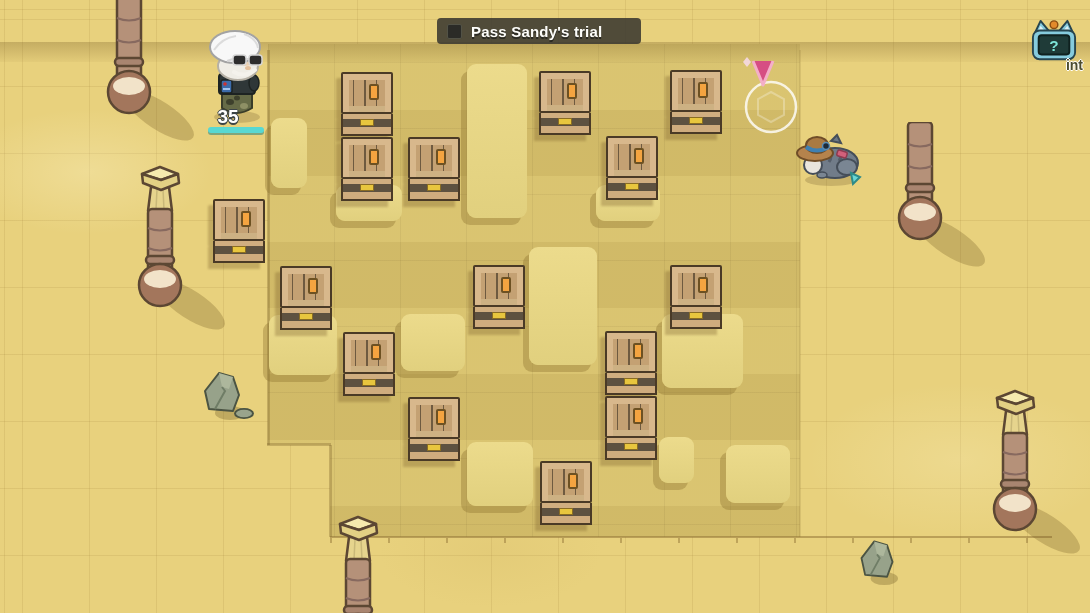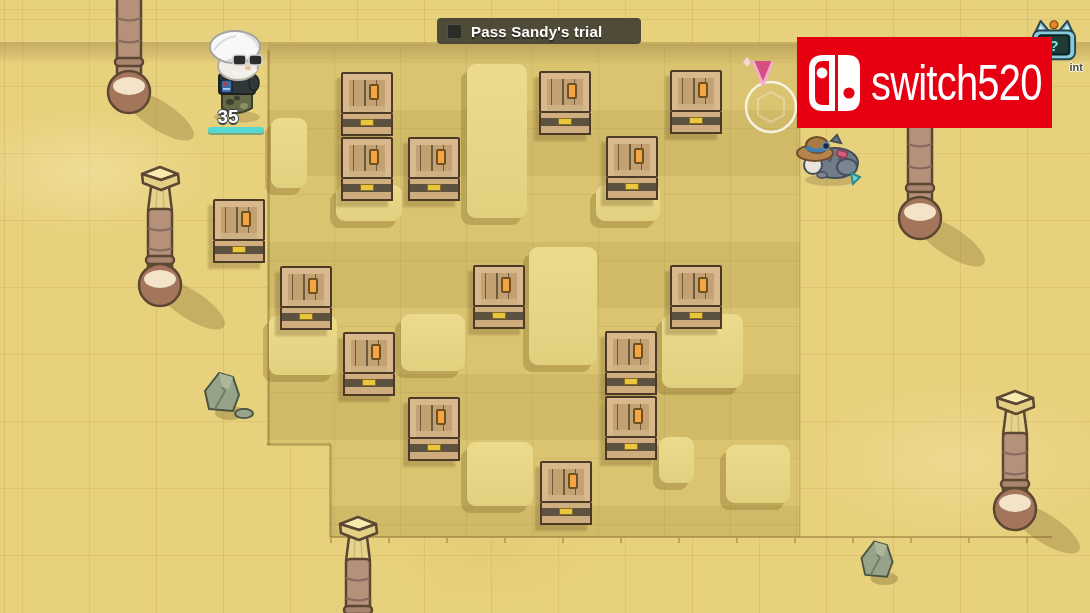--- a/index.html
+++ b/index.html
@@ -70,21 +70,21 @@
   .npc-cat{position:absolute;left:795px;top:127px;z-index:5;}
   .target-ring{position:absolute;left:743px;top:79px;z-index:6;}
   .pointer{position:absolute;left:741px;top:53px;z-index:6;}
   
   .quest-banner{position:absolute;left:437px;top:18px;width:204px;height:26px;z-index:8;
     background:rgba(58,56,48,.88);border-radius:4px;display:flex;align-items:center;gap:9px;padding:0 10px;}
   .quest-icon{width:15px;height:15px;background:#2b2b27;border:1px solid #52524六;border:1px solid #525246;border-radius:2px;flex:none;}
   .quest-label{font-size:15px;font-weight:bold;color:#fdfdfa;letter-spacing:.2px;white-space:nowrap;
     text-shadow:0 2px 0 rgba(35,35,30,.85);}
   .hint-button{position:absolute;left:1028px;top:18px;width:52px;height:50px;z-index:7;}
-  .hint-label{position:absolute;right:-3px;bottom:-5px;font-size:11px;font-weight:bold;color:#4c4c2e;
+  .hint-label{position:absolute;right:-3px;bottom:-5px;font-size:14px;font-weight:bold;color:#4c4c2e;
     text-shadow:-1px 0 #fff,1px 0 #fff,0 -1px #fff,0 1px #fff;}
   .watermark{position:absolute;left:797px;top:37px;width:255px;height:91px;z-index:9;
     display:flex;align-items:center;}
   .wm-text{font-size:50px;font-weight:400;color:#fff;letter-spacing:-1px;margin-left:8px;
     transform:scaleX(.8);transform-origin:left center;white-space:nowrap;}
 </style>
 </head>
 <body>
 
 <div id="stage">
@@ -168,29 +168,20 @@
       <path d="M9 15 L12 8 L16 13 Z" fill="#dff2f5"></path>
       <path d="M31 14 L40 3 L47 18 Z" fill="#86cbdd" stroke="#27454f" stroke-width="2" stroke-linejoin="round"></path>
       <path d="M36 13 L40 8 L43 15 Z" fill="#dff2f5"></path>
       <rect x="4" y="13" width="44" height="30" rx="7" fill="#86cbdd" stroke="#27454f" stroke-width="2"></rect>
       <rect x="10" y="18" width="32" height="20" rx="3" fill="#1f3b38" stroke="#0f211f" stroke-width="2"></rect>
       <text x="26" y="34" text-anchor="middle" font-size="16" font-weight="bold" fill="#7fe6da">?</text>
     </svg>
     <div class="hint-label">int</div>
   </div>
 
-  <div class="watermark" style="background: rgb(230, 0, 18);">
-    <svg width="56" height="60" viewBox="0 0 56 60" style="margin-left:10px;flex:none;">
-      <path d="M25 5 H16 Q5 5 5 16 V44 Q5 55 16 55 H25 Z" fill="#e60012" stroke="#fff" stroke-width="6"></path>
-      <circle cx="15" cy="20" r="5.4" fill="#fff"></circle>
-      <path d="M31 2 H40 Q53 2 53 15 V45 Q53 58 40 58 H31 Z" fill="#fff"></path>
-      <circle cx="42" cy="40" r="5.6" fill="#e60012"></circle>
-    </svg>
-    <span class="wm-text">switch520</span>
-  </div>
 
 <div class="mound" style="left: 271px; top: 118px; width: 36px; height: 70px;"></div>
     <div class="mound" style="left: 336px; top: 185px; width: 66px; height: 36px;"></div>
     <div class="mound" style="left: 467px; top: 64px; width: 60px; height: 154px;"></div>
     <div class="mound" style="left: 596px; top: 185px; width: 64px; height: 36px;"></div>
     <div class="mound" style="left: 269px; top: 315px; width: 68px; height: 60px;"></div>
     <div class="mound" style="left: 401px; top: 314px; width: 64px; height: 57px;"></div>
     <div class="mound" style="left: 529px; top: 247px; width: 68px; height: 118px;"></div>
     <div class="mound" style="left: 662px; top: 314px; width: 81px; height: 74px;"></div>
     <div class="mound" style="left: 467px; top: 442px; width: 66px; height: 64px;"></div>

